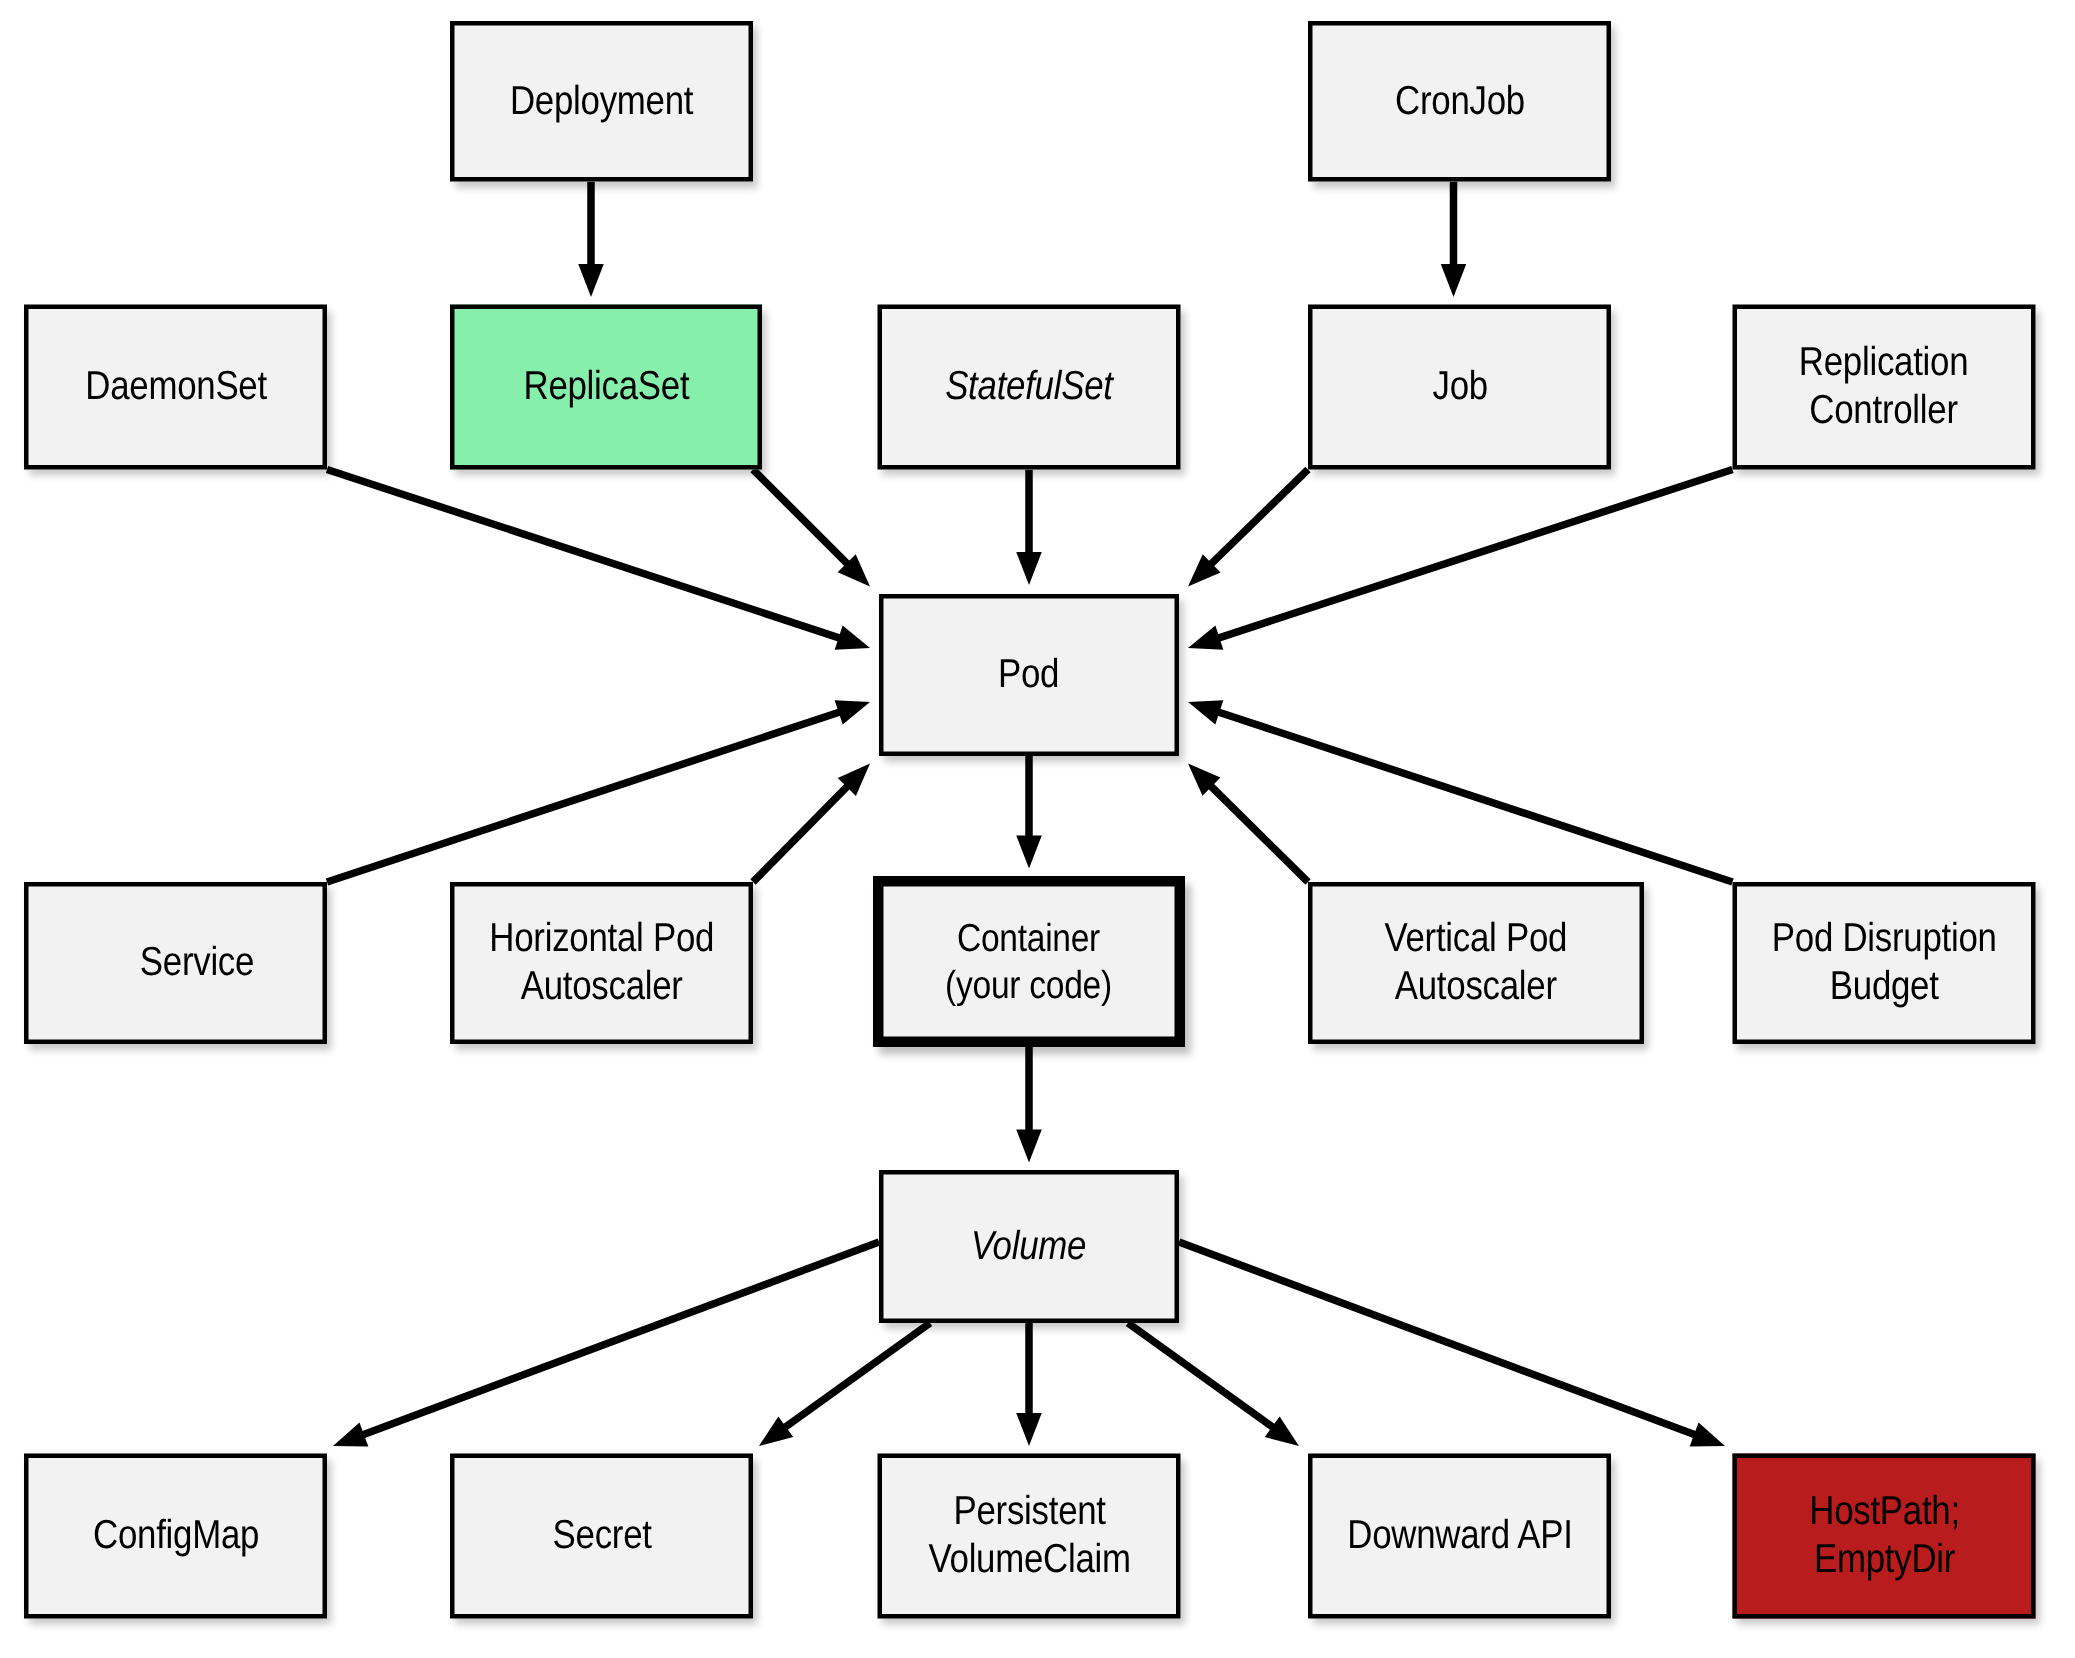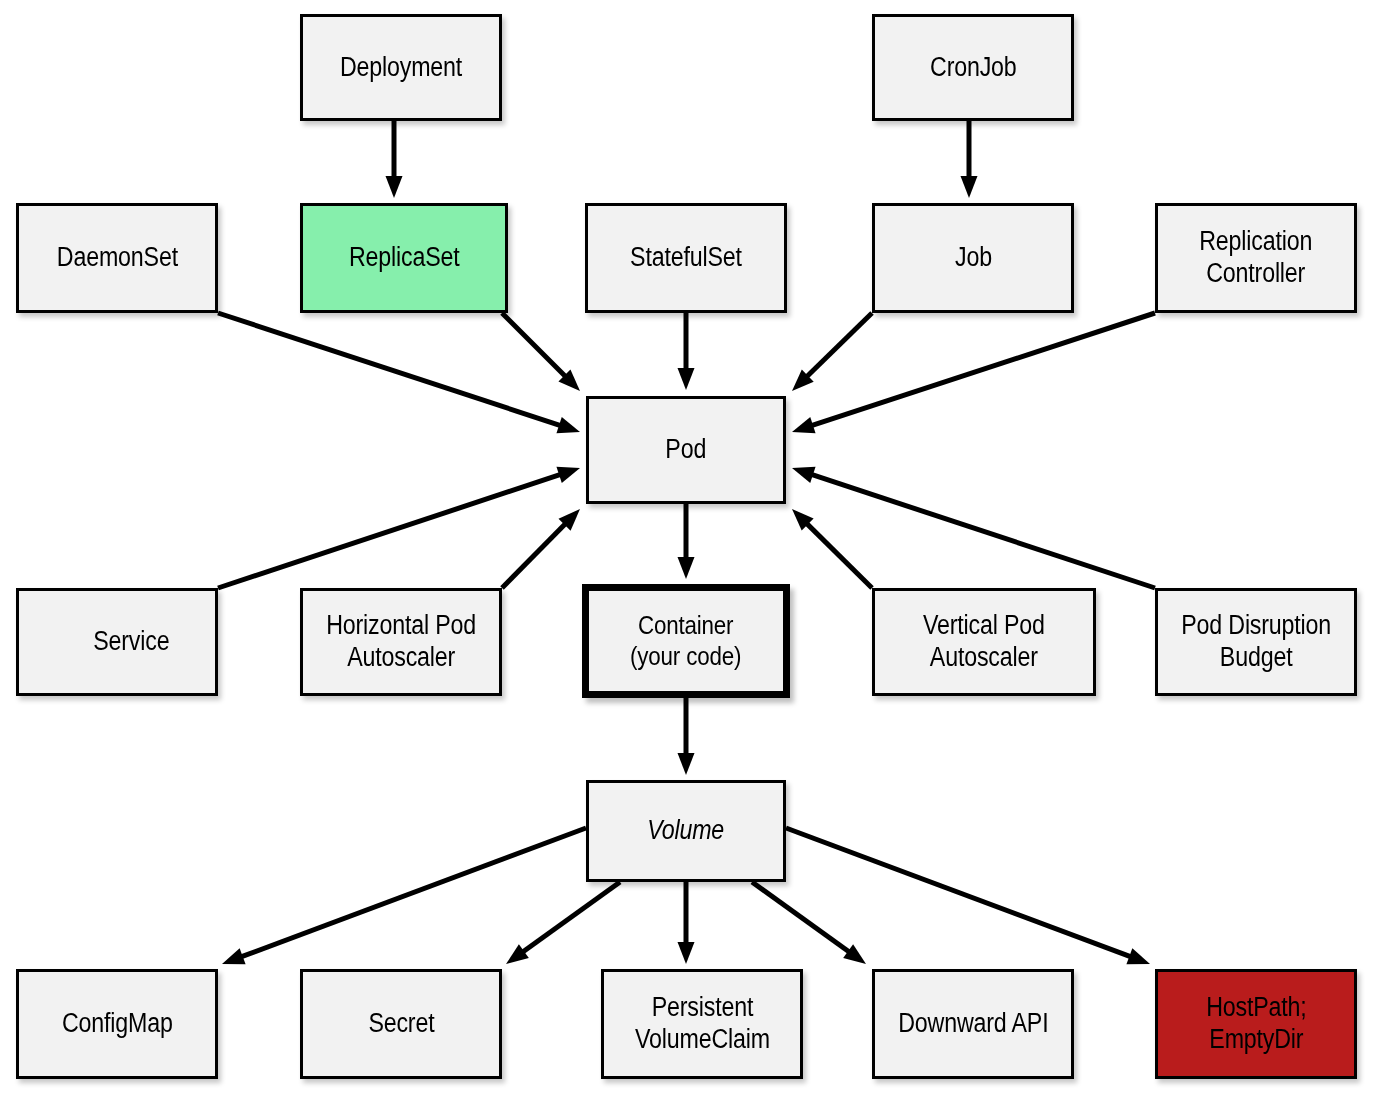--- a/index.html
+++ b/index.html
@@ -139,21 +139,21 @@
       </div>
       <div class="node" style="left: 872px; top: 14px; width: 202px; height: 107px; background: rgb(242, 242, 242); border-color: rgb(0, 0, 0);">
         <div class="node-label">CronJob</div>
       </div>
       <div class="node" style="left: 16px; top: 203px; width: 202px; height: 110px; background: rgb(242, 242, 242); border-color: rgb(0, 0, 0);">
         <div class="node-label">DaemonSet</div>
       </div>
       <div class="node" style="left: 300px; top: 203px; width: 208px; height: 110px; background: #86efac; border-color: rgb(0, 0, 0);">
         <div class="node-label">ReplicaSet</div>
       </div>
-      <div class="node" style="left: 585px; top: 203px; width: 202px; height: 110px; background: rgb(242, 242, 242); border-color: rgb(0, 0, 0);">
+      <div class="node" style="left: 585px; top: 203px; width: 202px; height: 110px; background: rgb(242, 242, 242); border-color: rgb(0, 0, 0); font-style: italic;">
         <div class="node-label">StatefulSet</div>
       </div>
       <div class="node" style="left: 872px; top: 203px; width: 202px; height: 110px; background: rgb(242, 242, 242); border-color: rgb(0, 0, 0);">
         <div class="node-label">Job</div>
       </div>
       <div class="node" style="left: 1155px; top: 203px; width: 202px; height: 110px; background: rgb(242, 242, 242); border-color: rgb(0, 0, 0);">
         <div class="node-label">Replication
 Controller</div>
       </div>
       <div class="node" style="left: 586px; top: 396px; width: 200px; height: 108px; background: rgb(242, 242, 242); border-color: rgb(0, 0, 0);">
@@ -180,21 +180,21 @@
       </div>
       <div class="node" style="left: 586px; top: 780px; width: 200px; height: 102px; background: rgb(242, 242, 242); border-color: rgb(0, 0, 0); font-style: italic;">
         <div class="node-label">Volume</div>
       </div>
       <div class="node" style="left: 16px; top: 969px; width: 202px; height: 110px; background: rgb(242, 242, 242); border-color: rgb(0, 0, 0);">
         <div class="node-label">ConfigMap</div>
       </div>
       <div class="node" style="left: 300px; top: 969px; width: 202px; height: 110px; background: rgb(242, 242, 242); border-color: rgb(0, 0, 0);">
         <div class="node-label">Secret</div>
       </div>
-      <div class="node" style="left: 585px; top: 969px; width: 202px; height: 110px; background: rgb(242, 242, 242); border-color: rgb(0, 0, 0); margin-left: 16px;">
+      <div class="node" style="left: 585px; top: 969px; width: 202px; height: 110px; background: rgb(242, 242, 242); border-color: rgb(0, 0, 0);">
         <div class="node-label">Persistent
 VolumeClaim</div>
       </div>
       <div class="node" style="left: 872px; top: 969px; width: 202px; height: 110px; background: rgb(242, 242, 242); border-color: rgb(0, 0, 0); align-items: center;">
         <div class="node-label">Downward API</div>
       </div>
       <div class="node" style="left: 1155px; top: 969px; width: 202px; height: 110px; background: #b91c1c; border-color: rgb(0, 0, 0);">
         <div class="node-label">HostPath;
 EmptyDir</div>
       </div>

